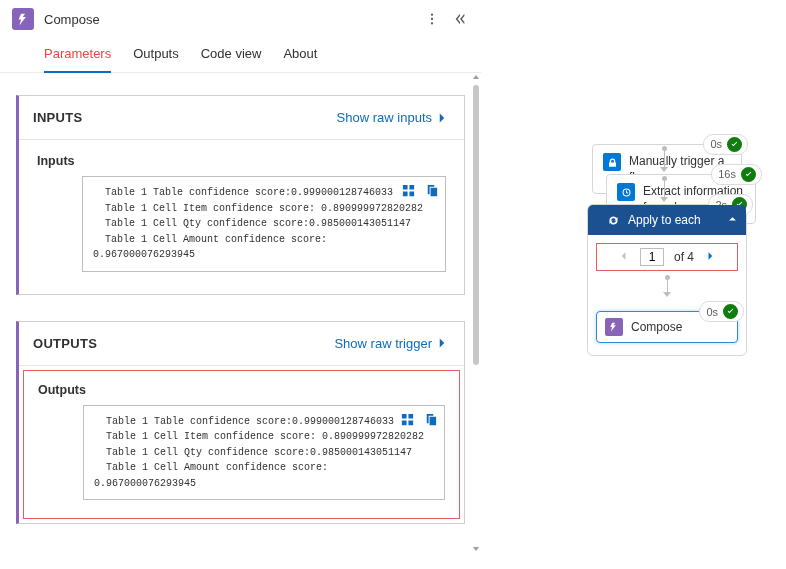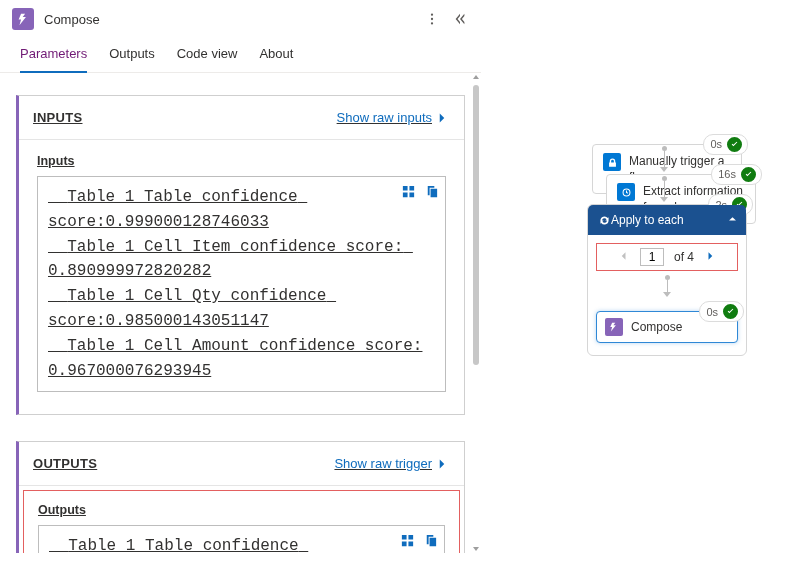--- a/index.html
+++ b/index.html
@@ -45,30 +45,30 @@
     font-size: 13px;
   }
   .tab {
     padding-bottom: 10px;
     cursor: pointer;
     color: #323130;
     border-bottom: 2px solid transparent;
     margin-bottom: -1px;
   }
   .tab.active {
-    color: #701a75;
+    color: #ef4444;
     border-bottom: 2px solid #0f6cbd;
     font-weight: 500;
+    margin-left: 24px;
   }
   .scroll-area {
     height: 480px;
     overflow-y: hidden;
     padding: 22px 16px 16px 16px;
     position: relative;
-    text-decoration: underline;
   }
   .faux-scrollbar {
     position: absolute;
     right: 2px;
     top: 0;
     width: 6px;
     height: 100%;
   }
   .faux-track { position:absolute; right:0; top:2px; bottom:2px; width:6px; }
   .faux-up, .faux-down { position:absolute; left:0; width:0; height:0; border-left:3px solid transparent; border-right:3px solid transparent; }
@@ -93,25 +93,26 @@
   .show-raw { color: #0f6cbd; font-size: 13px; display:flex; align-items:center; gap:4px; cursor:pointer; }
   .show-raw svg { width:12px; height:12px; fill:#0f6cbd; }
   .section-body { padding: 14px 18px 22px 18px; }
   .section-body.highlighted { margin:4px; padding:12px 14px 18px 14px; border: 1px solid #e36060; }
   .sub-label { font-size: 12.5px; font-weight: 600; margin-bottom: 8px; color:#323130; }
   .code-box {
     border: 1px solid #bdbdbd;
     background: #fff;
     padding: 8px 10px;
     font-family: Consolas, "Courier New", monospace;
-    font-size: 16px;
+    font-size: 10px;
     line-height: 1.55;
     position: relative;
     white-space: pre-wrap;
     color: #323130;
+    margin-left: 45px;
   }
   .code-actions {
     position: absolute;
     top: 6px; right: 6px;
     display: flex; gap: 8px;
   }
   .code-actions svg { width: 15px; height: 15px; fill: #0f6cbd; cursor:pointer; }
 
   
   .right-panel {
@@ -171,23 +172,23 @@
     position: absolute;
     width: 160px;
     border: 1px solid #d6d6d6;
     border-radius: 6px;
     background: #fff;
     overflow: visible;
   }
   .apply-header {
     background: #1b5190;
     color: #fff;
-    padding: 8px 10px;
+    padding: 8px 19px;
     font-size: 12px;
-    display:flex; align-items:center; gap:0;
+    display:flex; align-items:center; gap:8px;
     border-radius: 5px 5px 0 0;
     position:relative;
   }
   .apply-header .chev { position:absolute; right:8px; }
   .apply-header .chev svg { width:11px; height:11px; fill:#fff; }
   .apply-header svg.loop { width:13px; height:13px; fill:#fff; }
   .pager {
     margin: 8px 8px 0 8px;
     border: 1px solid #e36060;
     display:flex;

